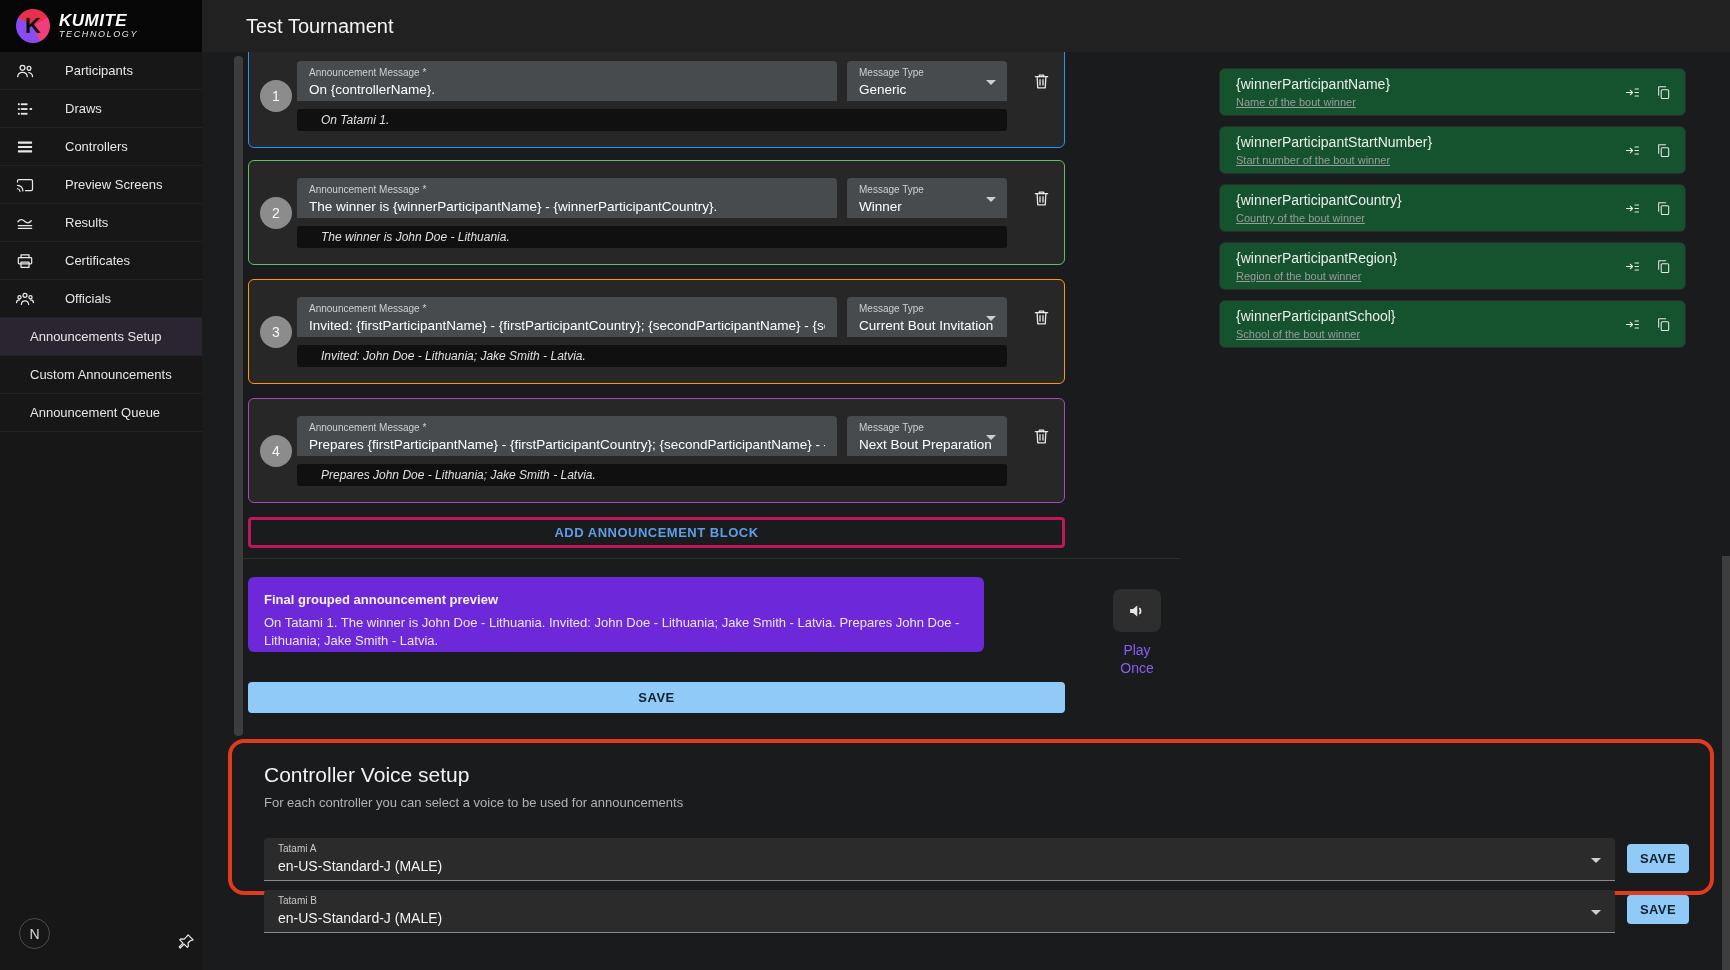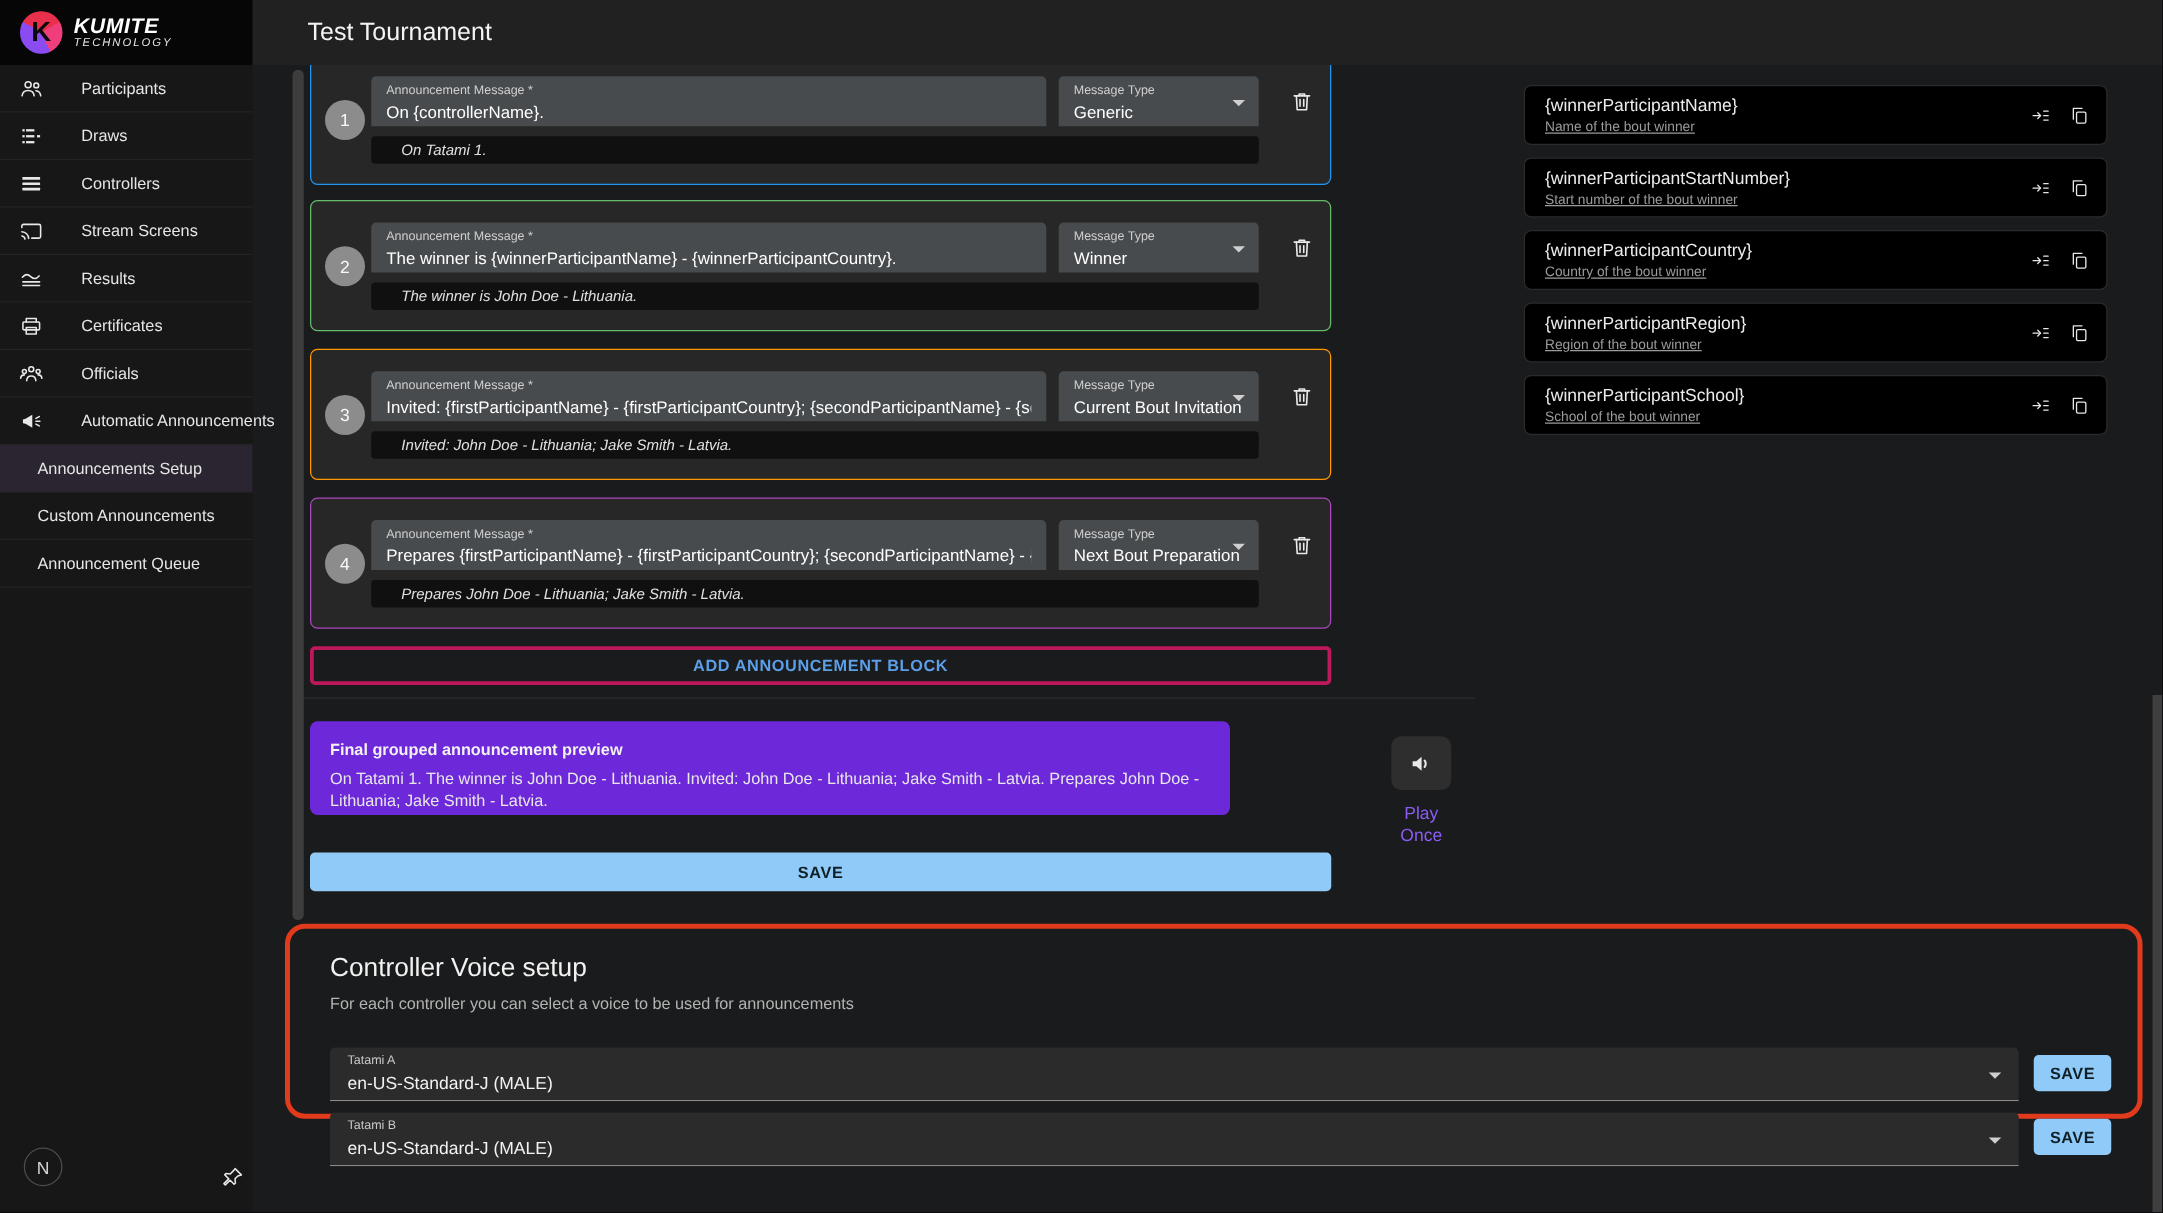--- a/index.html
+++ b/index.html
@@ -68,21 +68,21 @@
   .voice-sub { position:absolute; left:32px; top:52px; font-size:13px; color:#b3b3b3; }
   .voice-select { position:absolute; left:32px; width:1351px; height:43px; background:#2b2b2b; border-radius:4px 4px 0 0; border-bottom:1px solid #8a8a8a; padding:5px 14px 0 14px; cursor:pointer; }
   .voice-select .flbl { font-size:10px; color:#c9c9c9; }
   .voice-select .fval { font-size:14px; color:#f2f2f2; margin-top:4px; white-space:nowrap; overflow:hidden; }
   .voice-select .caret { top:20px; right:14px; }
   .vs-a { top:95px; } .vs-b { top:147px; }
   .small-save { position:absolute; left:1395px; width:62px; height:29px; background:var(--accent-blue,#90caf9); border-radius:4px; display:flex; align-items:center; justify-content:center; font-size:13px; font-weight:bold; letter-spacing:.4px; color:#102027; cursor:pointer; }
   .sv-a { top:101px; } .sv-b { top:152px; }
 
   
-  .ph-card { position:absolute; left:1219px; width:467px; height:48px; background:#000000; border:1px solid #2b2b2b; border-radius:6px; }
+  .ph-card { position:absolute; left:1219px; width:467px; height:48px; background:#14532d; border:1px solid #2b2b2b; border-radius:6px; }
   .ph-title { position:absolute; left:16px; top:7px; font-size:14px; color:#ececec; white-space:nowrap; }
   .ph-desc { position:absolute; left:16px; top:27px; font-size:11px; color:#9b9b9b; white-space:nowrap;text-decoration:underline; }
   .ph-actions { position:absolute; right:13px; top:15px; display:flex; gap:14px; }
   .ph-actions .ic { width:17px; height:17px; cursor:pointer; }
   .pc1{top:68px;} .pc2{top:126px;} .pc3{top:184px;} .pc4{top:242px;} .pc5{top:300px;}
 </style>
 </head>
 <body>
 
 <div class="page">
@@ -322,21 +322,21 @@
             <rect class="f" x="3.5" y="15.9" width="17" height="2.6" rx=".5"></rect>
           </svg></span>
       <span class="lbl">Controllers</span>
     </div>
     <div class="nav-item">
       <span class="ic"><svg class="icon" viewBox="0 0 24 24">
             <path d="M3 8.5V7a1.6 1.6 0 0 1 1.6-1.6h14.8A1.6 1.6 0 0 1 21 7v10a1.6 1.6 0 0 1-1.6 1.6H12.5"></path>
             <path d="M3 12.5c3.6.3 6.2 3 6.5 6.5"></path>
             <path d="M3 16.5c1.8.2 2.8 1.2 3 3"></path>
           </svg></span>
-      <span class="lbl">Stream Screens</span>
+      <span class="lbl">Preview Screens</span>
     </div>
     <div class="nav-item">
       <span class="ic"><svg class="icon" viewBox="0 0 24 24" stroke-width="1.8">
             <path d="M3.5 10.5c2.8-3.2 5.2-3.2 8-.6s5.2 2.6 8-.6"></path>
             <path d="M4 15h16"></path>
             <path d="M4 18.5h16"></path>
           </svg></span>
       <span class="lbl">Results</span>
     </div>
     <div class="nav-item">
@@ -351,27 +351,20 @@
       <span class="ic"><svg class="icon" viewBox="0 0 24 24">
             <circle cx="12" cy="7.6" r="2.4"></circle>
             <circle cx="5.4" cy="9.8" r="1.9"></circle>
             <circle cx="18.6" cy="9.8" r="1.9"></circle>
             <path d="M7.6 18.6c.2-2.7 2-4.4 4.4-4.4s4.2 1.7 4.4 4.4"></path>
             <path d="M1.8 16.4c.2-2 1.6-3.3 3.6-3.3"></path>
             <path d="M22.2 16.4c-.2-2-1.6-3.3-3.6-3.3"></path>
           </svg></span>
       <span class="lbl">Officials</span>
     </div>
-    <div class="nav-item">
-      <span class="ic"><svg class="icon" viewBox="0 0 24 24">
-            <path class="f" d="M4 10.2v3.6l2.5.6 6.5 3.9V5.7L6.5 9.6z"></path>
-            <path d="M16.5 9.3l3.2-1.8M16.5 12h3.8M16.5 14.7l3.2 1.8"></path>
-          </svg></span>
-      <span class="lbl">Automatic Announcements</span>
-    </div>
     <div class="nav-item sub selected">
       <span class="lbl">Announcements Setup</span>
     </div>
     <div class="nav-item sub">
       <span class="lbl">Custom Announcements</span>
     </div>
     <div class="nav-item sub">
       <span class="lbl">Announcement Queue</span>
     </div>
 

